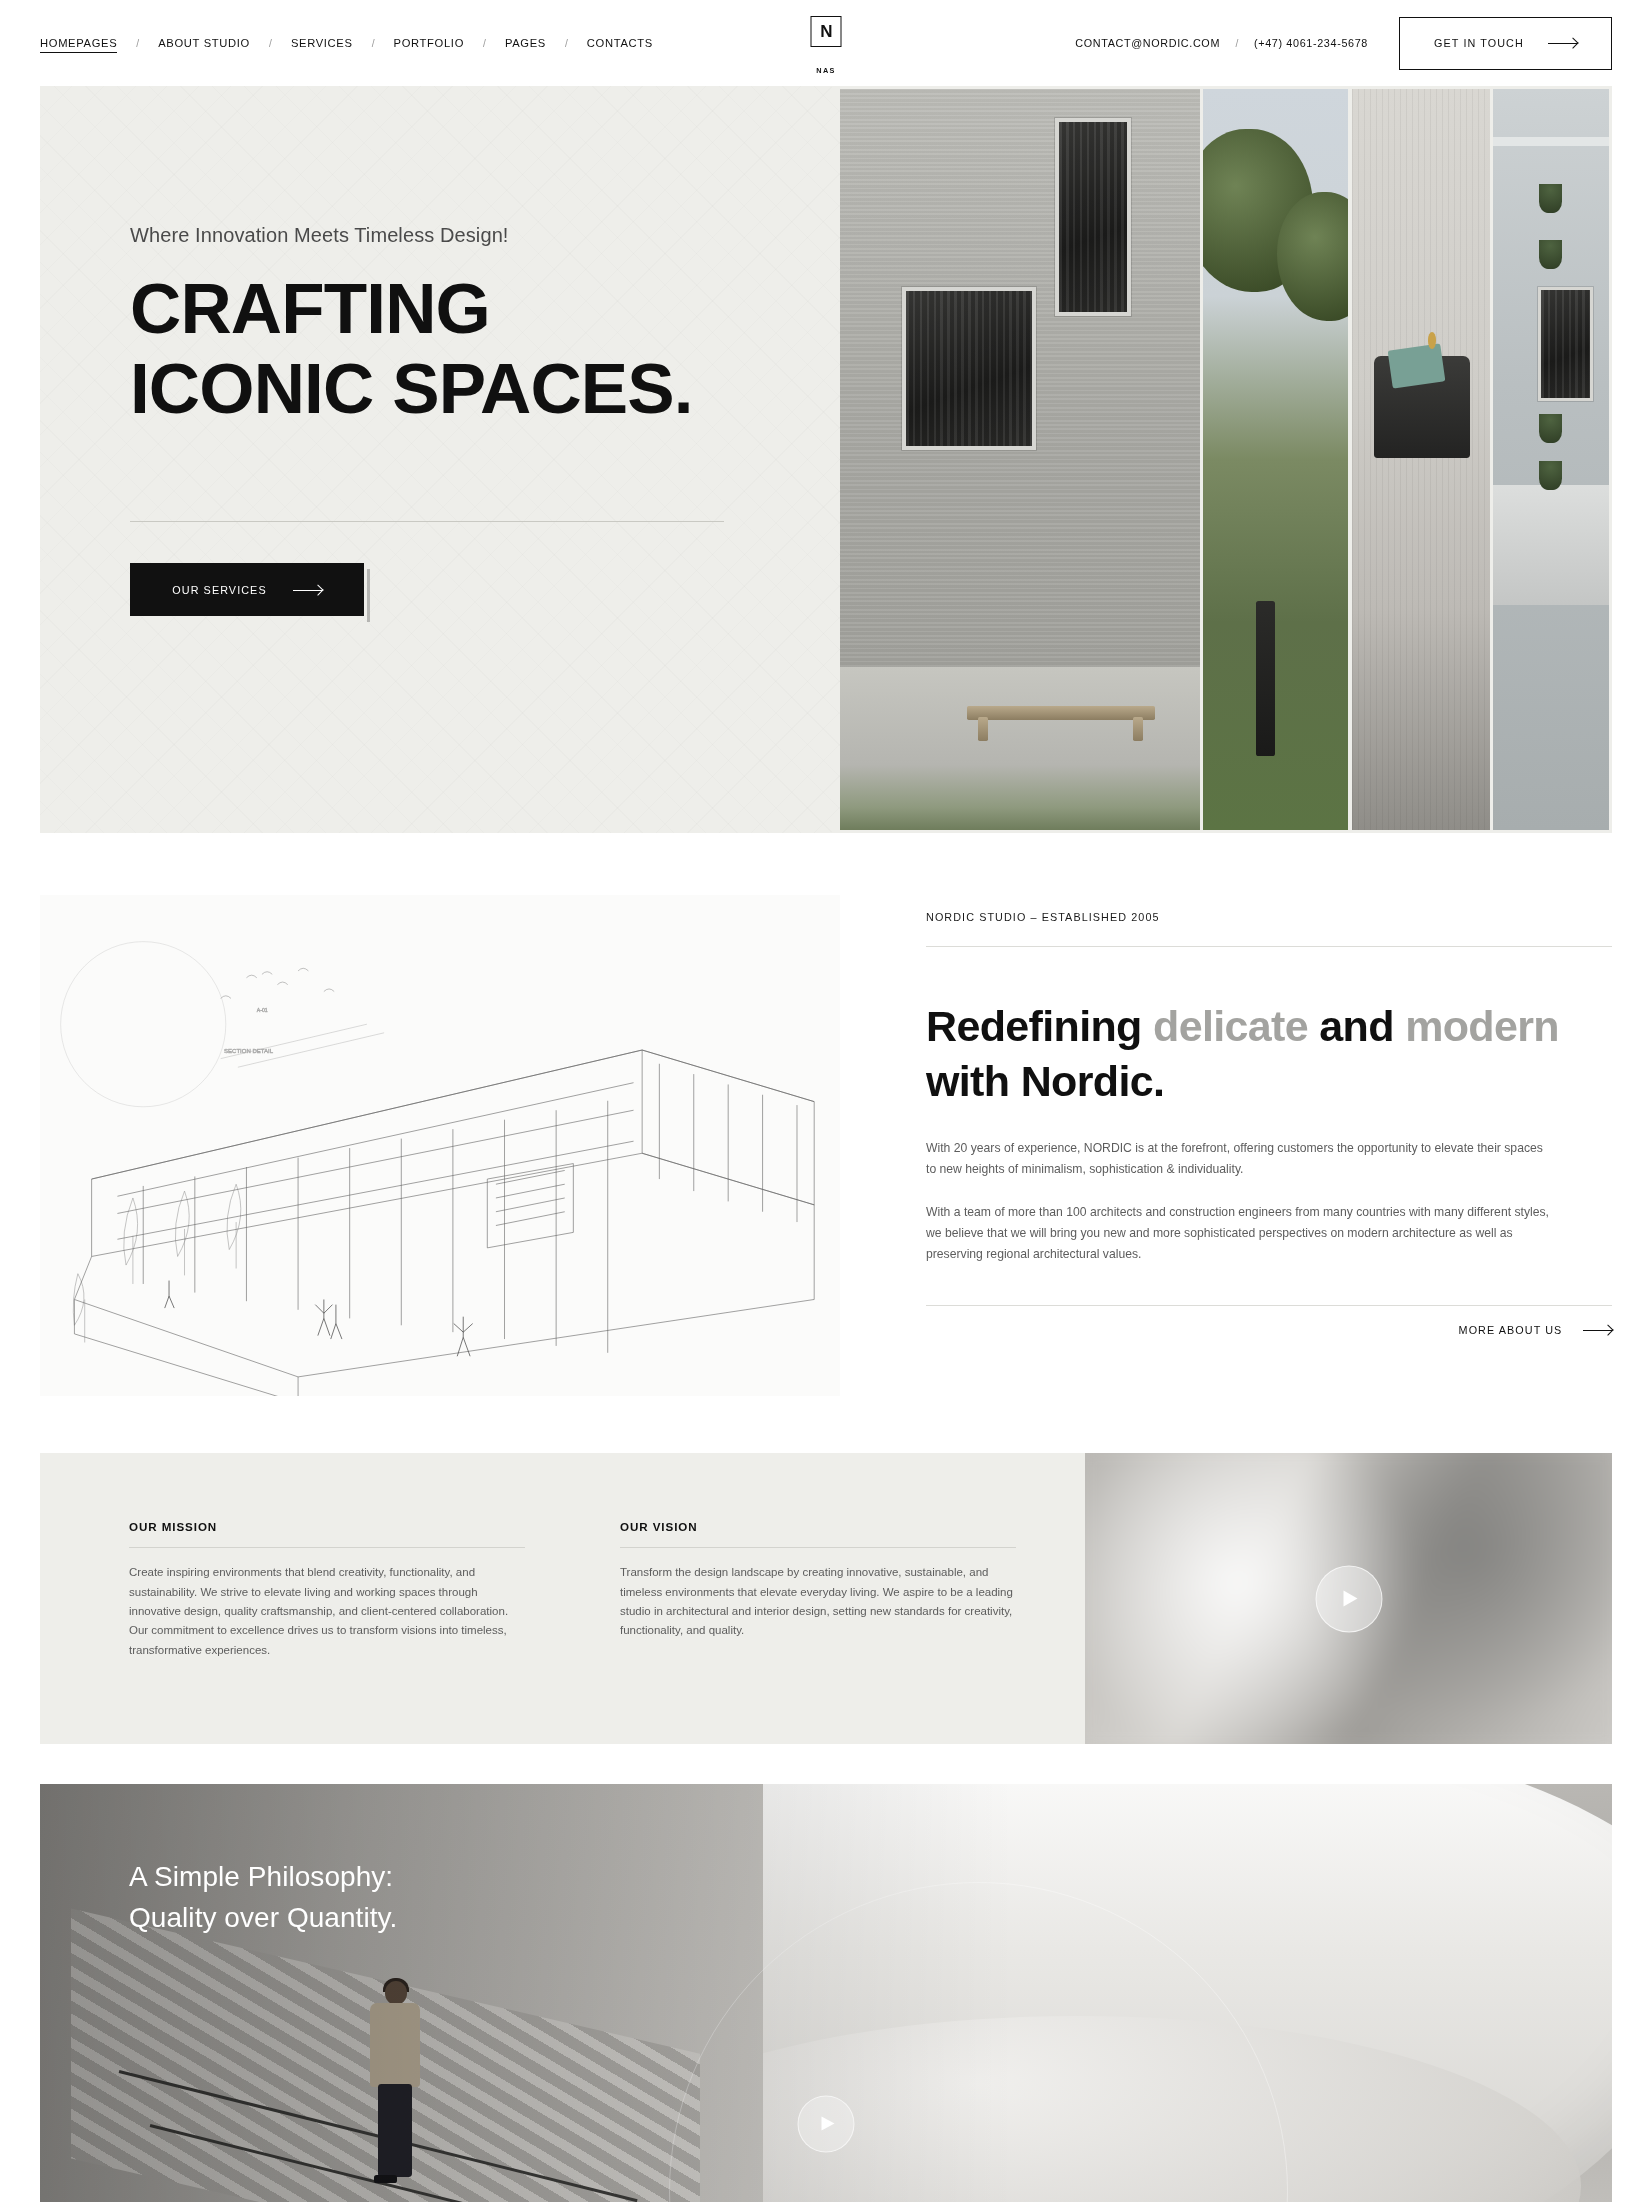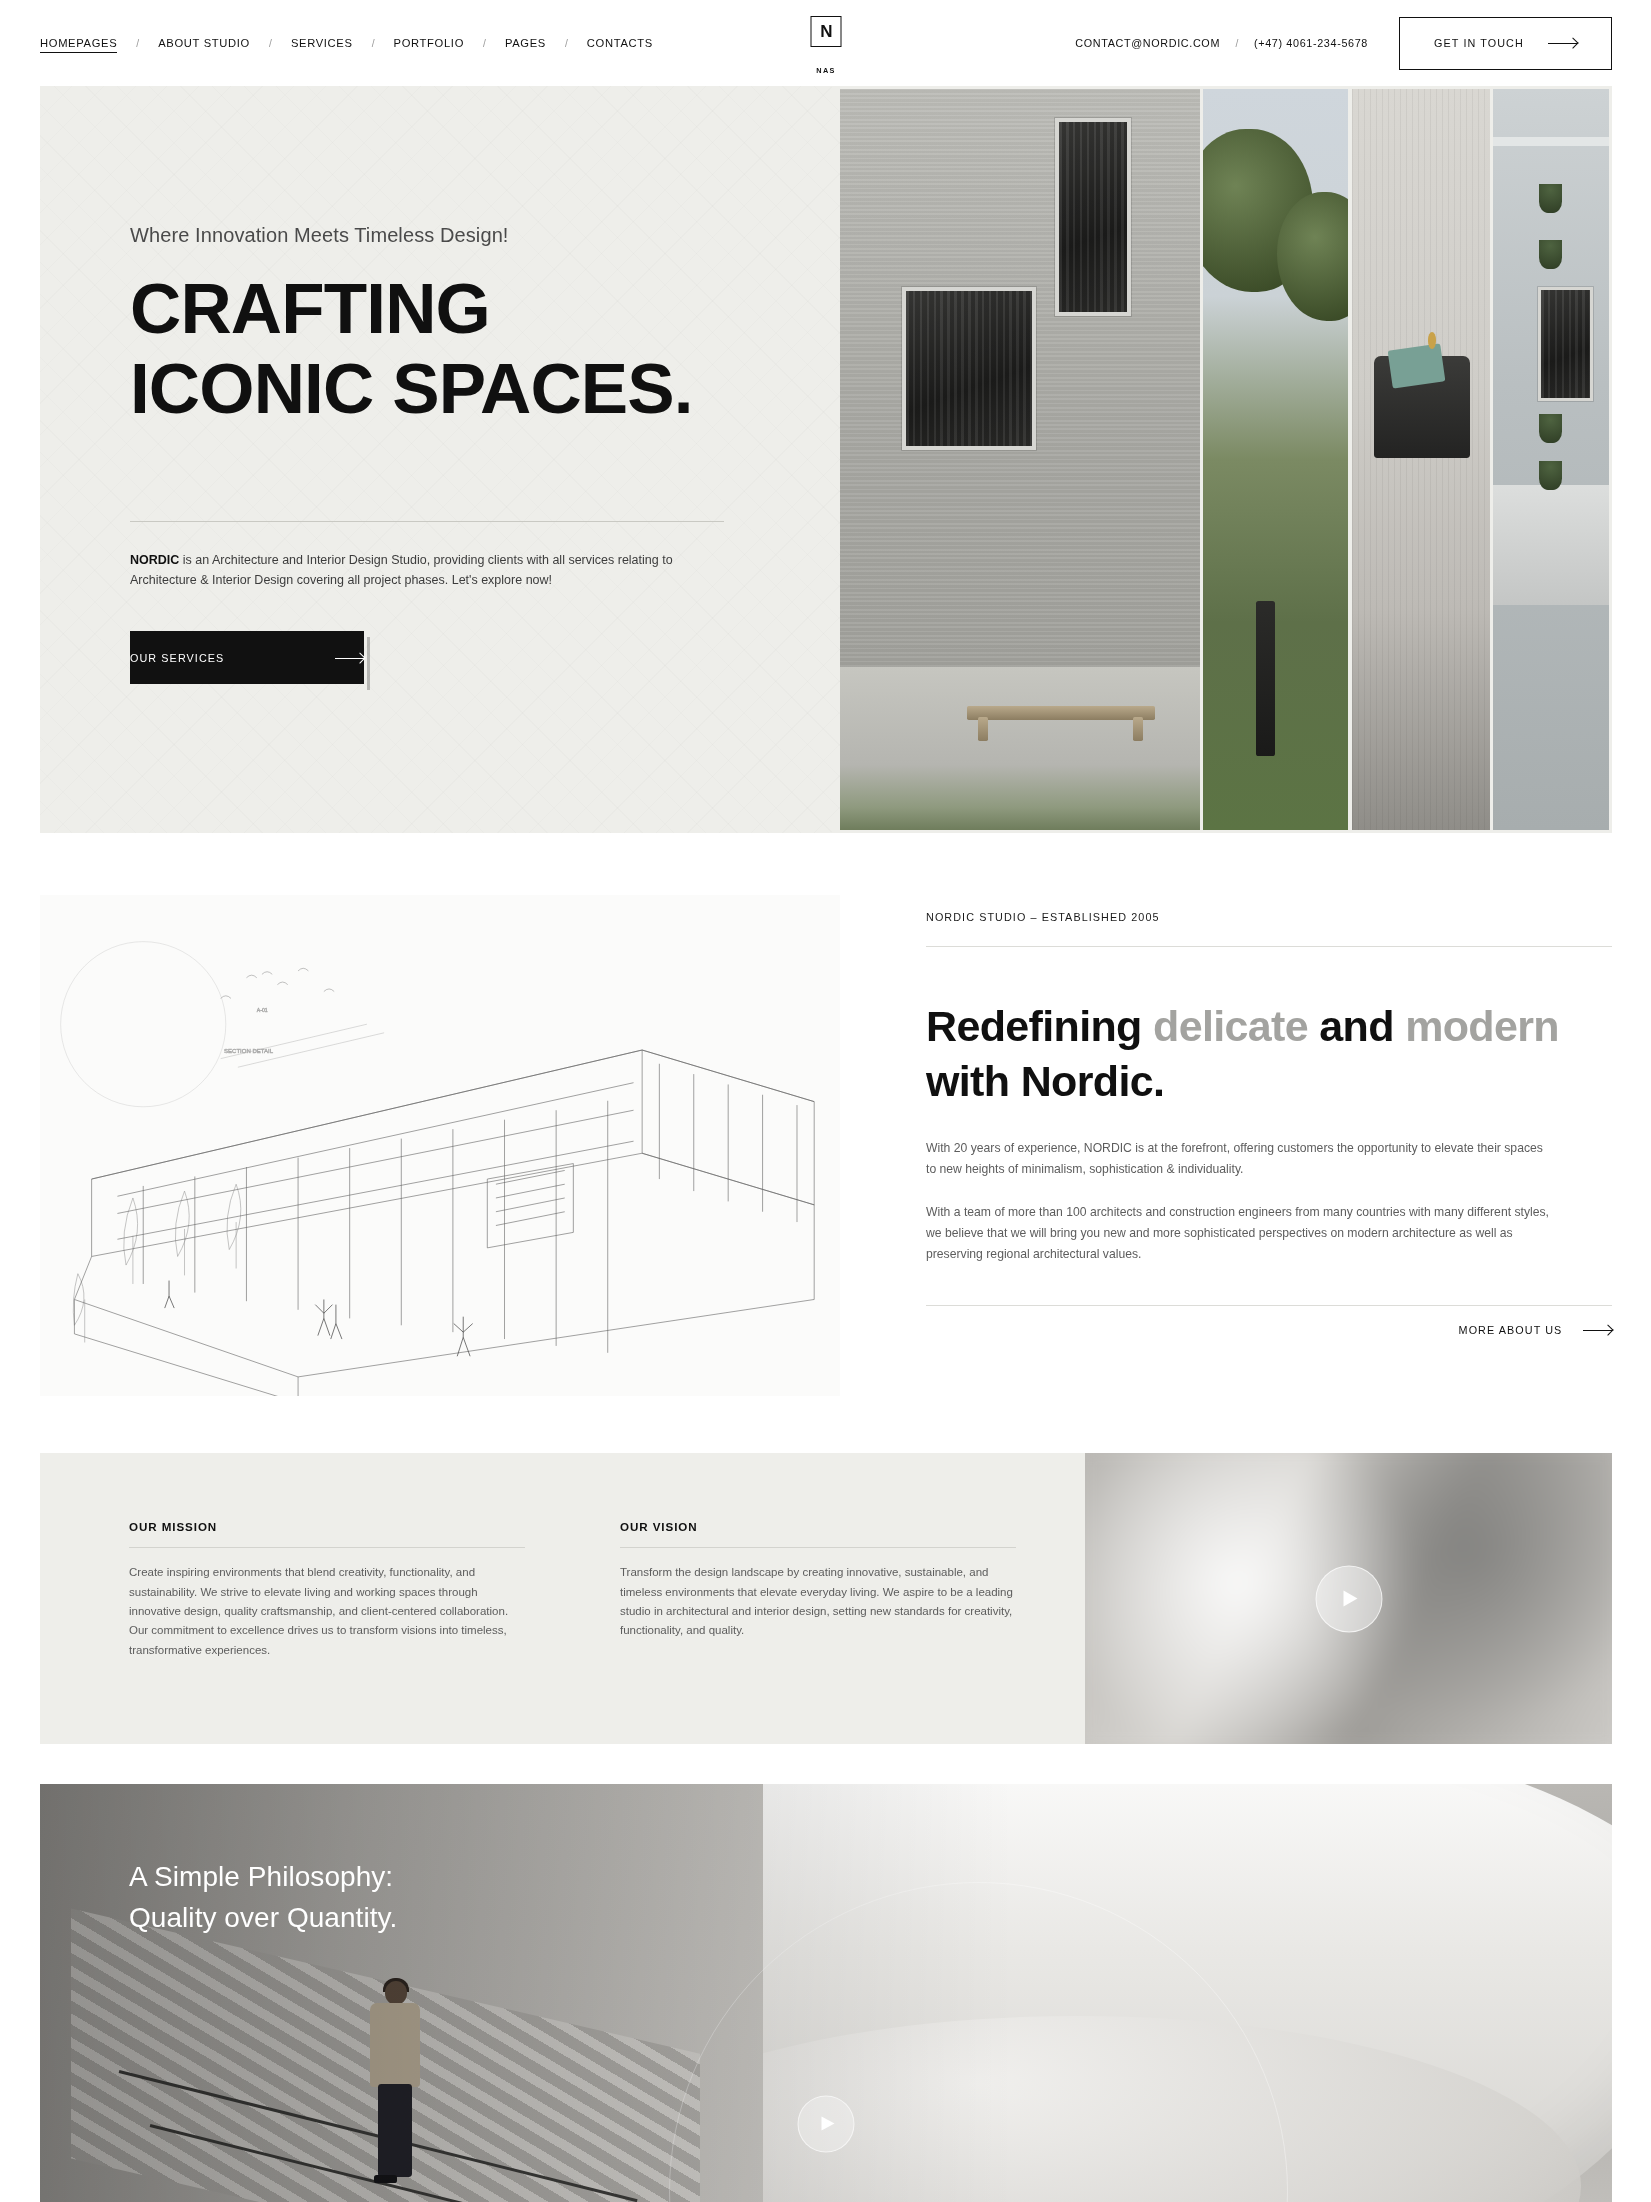--- a/index.html
+++ b/index.html
@@ -153,21 +153,21 @@
   }
   .hero-desc b { font-weight: 700; color: #101010; }
   .hero-btn {
     margin-top: 41px;
     width: 234px;
     height: 53px;
     background: #111;
     color: #fff;
     display: flex;
     align-items: center;
-    justify-content: space-between;
+    justify-content: center;
     gap: 26px;
     font-size: 10.8px;
     letter-spacing: 0.1em;
     cursor: pointer;
     position: relative;
   }
   .hero-btn::after {
     content: "";
     position: absolute;
     right: -6px; top: 6px;
@@ -509,23 +509,20 @@
     </div>
   </div>
 </div>
 
 <div class="hero">
   <div class="hero-left">
     <div class="eyebrow">Where Innovation Meets Timeless Design!</div>
     <div class="hero-title">CRAFTING</div>
     <div class="hero-title">ICONIC SPACES.</div>
     <div class="hero-rule"></div>
-    <div class="hero-desc">
-      <b>NORDIC</b><span> is an Architecture and Interior Design Studio, providing clients with all services relating to Architecture &amp; Interior Design covering all project phases. Let's explore now!</span>
-    </div>
     <div class="hero-btn">
       <span>OUR SERVICES</span>
       <span class="arrow-r"></span>
     </div>
   </div>
 
   <div class="hero-right">
     <div class="hero-img a">
       <div class="ph ph-concrete"></div>
       <div class="win" style="left:215px; top:29px; width:76px; height:198px;">

